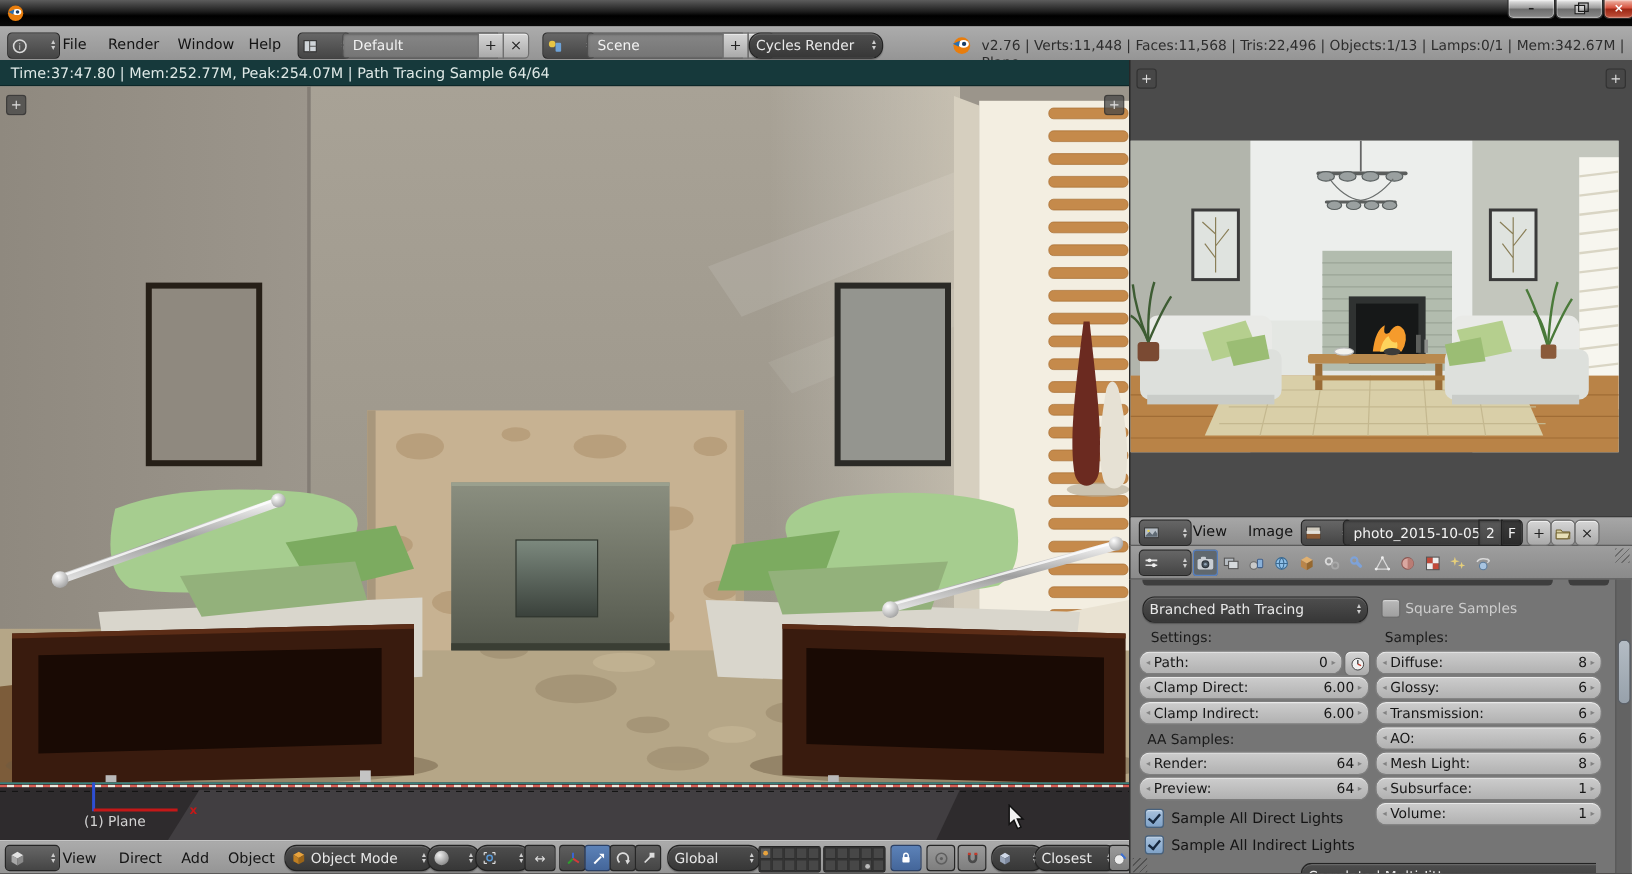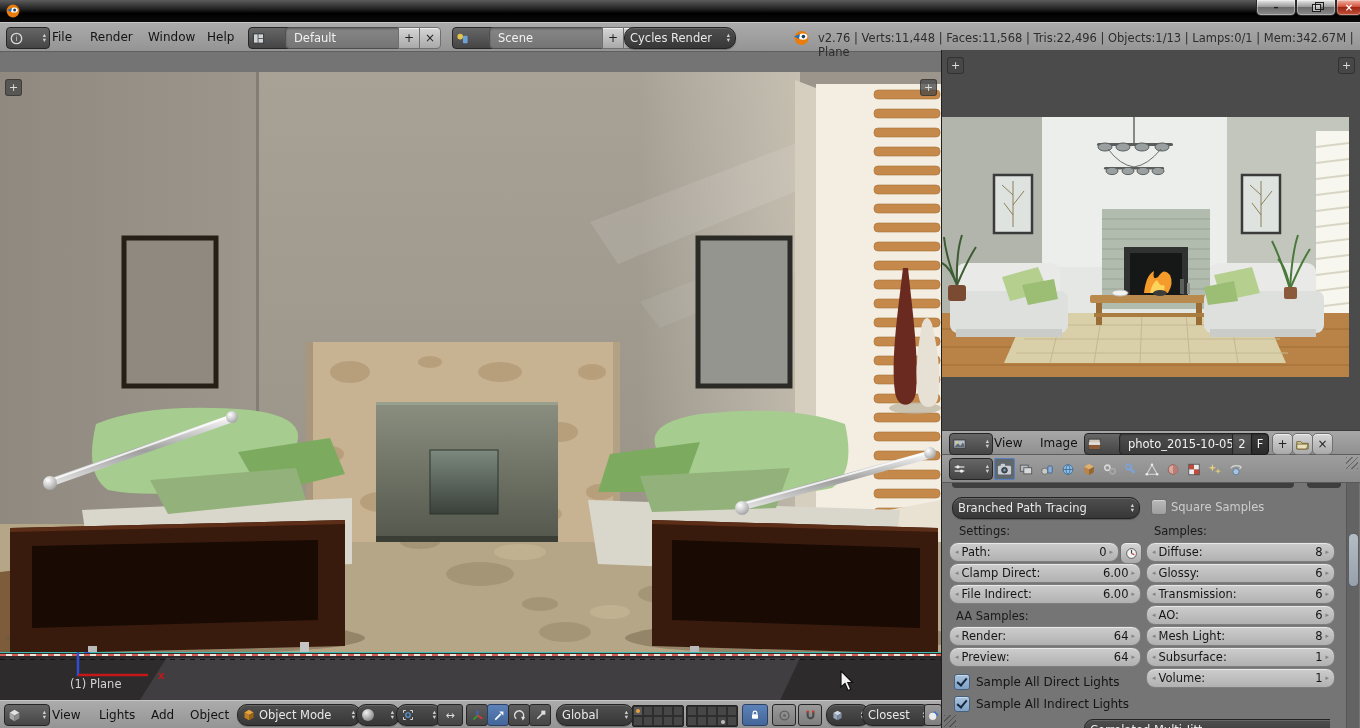--- a/index.html
+++ b/index.html
@@ -160,20 +160,23 @@
     </div>
     <svg class="abs" style="left:793px;top:6px" width="17" height="17" viewBox="0 0 17 17">
       <circle cx="8.5" cy="9" r="7" fill="#e87d0d"></circle>
         <ellipse cx="10" cy="7.6" rx="4.4" ry="3.2" fill="#fff"></ellipse>
         <circle cx="10.4" cy="7.6" r="1.8" fill="#1a3e66"></circle>
         <path d="M1 7.5 L7 5 L6 10 Z" fill="#2a6fb0"></path>
     </svg>
     <span class="abs" style="left:818px;top:8px;font-size:11.5px;color:#2d2d2d">v2.76 | Verts:11,448 | Faces:11,568 | Tris:22,496 | Objects:1/13 | Lamps:0/1 | Mem:342.67M | Plane</span>
   </div>
 
+  <div class="abs" id="statusbar">
+    <span>Time:37:47.80 | Mem:252.77M, Peak:254.07M | Path Tracing Sample 64/64</span>
+  </div>
 
   <div class="abs" id="viewport">
     <svg width="941" height="580" viewBox="0 0 941 580">
       <defs>
         <linearGradient id="wallL" x1="0" y1="0" x2="1" y2="0">
             <stop offset="0" stop-color="#8f897f"></stop>
             <stop offset="1" stop-color="#9c968c"></stop>
           </linearGradient>
         <linearGradient id="wallC" x1="0" y1="0" x2="0" y2="1">
             <stop offset="0" stop-color="#a8a296"></stop>
@@ -350,21 +353,21 @@
           <path d="M8 1 14 4.5 8 8 2 4.5Z" fill="#e2e2e2"></path>
           <path d="M2 4.5 8 8v7L2 11.5Z" fill="#a8a8a8"></path>
           <path d="M14 4.5 8 8v7l6-3.5Z" fill="#8a8a8a"></path>
         </svg>
       <span class="ud">
           <i>▴</i>
           <i>▾</i>
         </span>
     </div>
     <span class="menu" style="left:52px;top:7px">View</span>
-    <span class="menu" style="left:99px;top:7px">Lights</span>
+    <span class="menu" style="left:99px;top:7px">Direct</span>
     <span class="menu" style="left:151px;top:7px">Add</span>
     <span class="menu" style="left:190px;top:7px">Object</span>
     <div class="dd" style="left:237px;top:3px;width:112px">
       <svg width="12" height="12" viewBox="0 0 16 16">
           <path d="M8 1 14 4.5 8 8 2 4.5Z" fill="#e8a33d"></path>
           <path d="M2 4.5 8 8v7L2 11.5Z" fill="#c07f22"></path>
           <path d="M14 4.5 8 8v7l6-3.5Z" fill="#9a6418"></path>
         </svg>
       <span class="txt">Object Mode</span>
       <span class="ud">
@@ -798,21 +801,21 @@
         </svg>
     </div>
     <div class="field" style="left:7px;top:80px;width:180px">
       <span class="fa">◂</span>
       <span>Clamp Direct:</span>
       <span class="fv">6.00</span>
       <span class="fa">▸</span>
     </div>
     <div class="field" style="left:7px;top:101px;width:180px">
       <span class="fa">◂</span>
-      <span>File Indirect:</span>
+      <span>Clamp Indirect:</span>
       <span class="fv">6.00</span>
       <span class="fa">▸</span>
     </div>
     <span class="plabel" style="left:14px;top:126px">AA Samples:</span>
     <div class="field" style="left:7px;top:143px;width:180px">
       <span class="fa">◂</span>
       <span>Render:</span>
       <span class="fv">64</span>
       <span class="fa">▸</span>
     </div>

